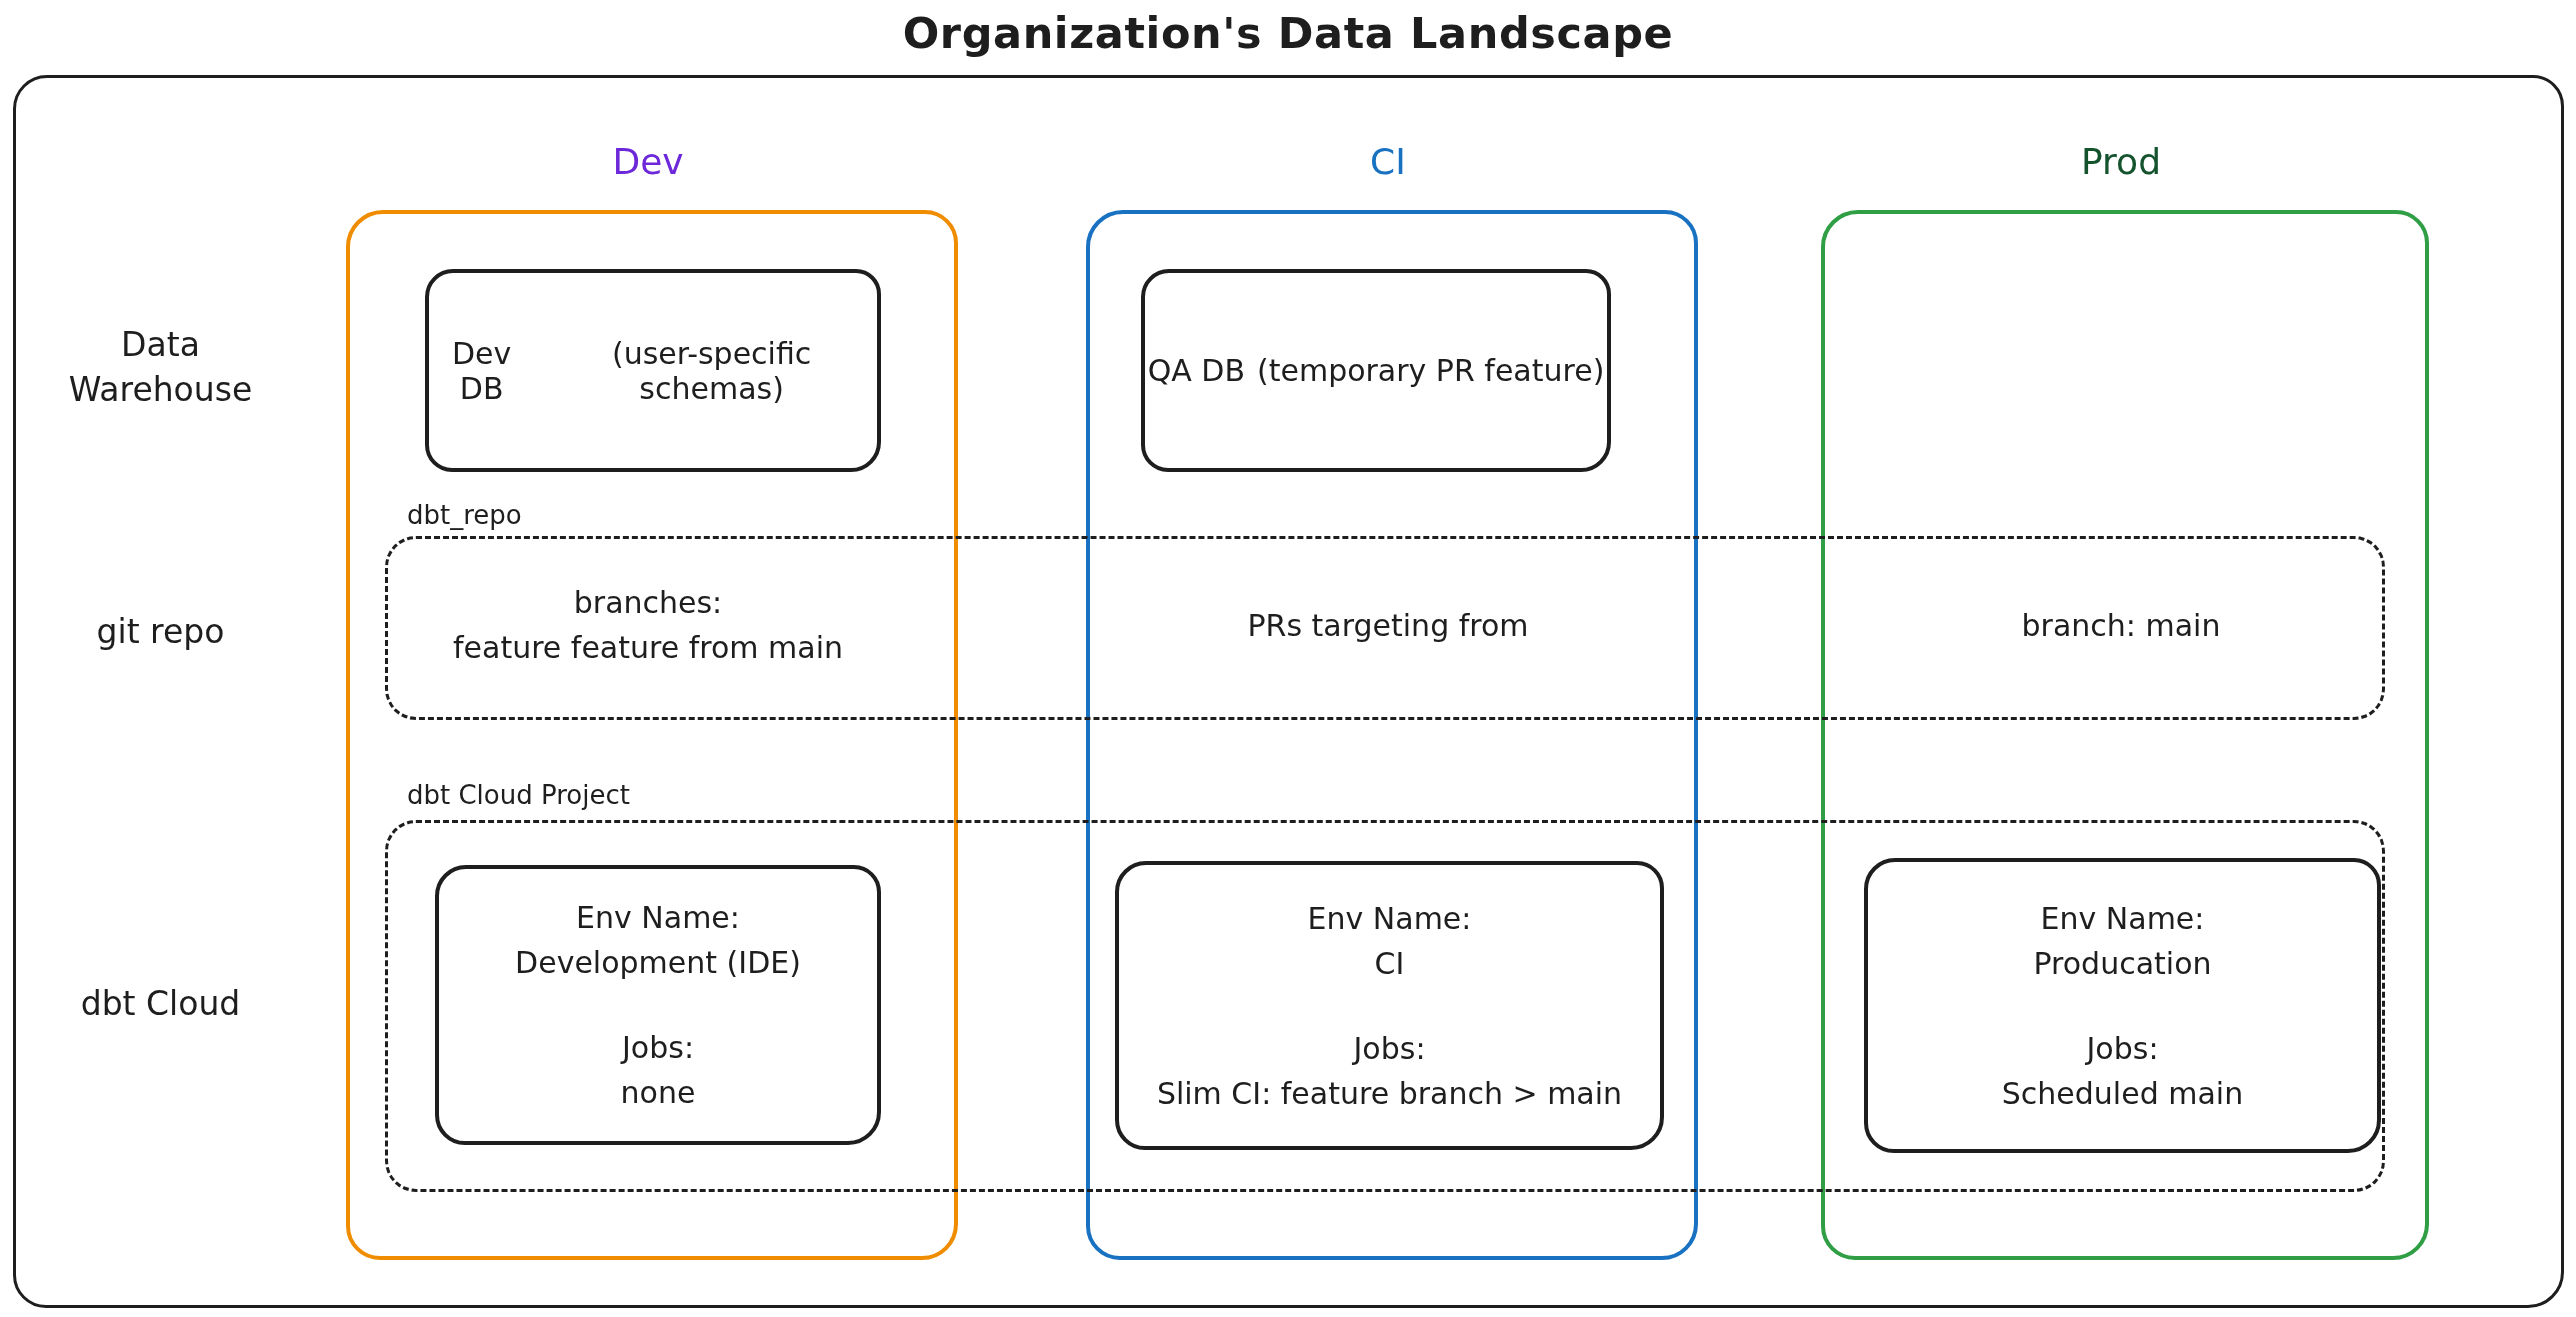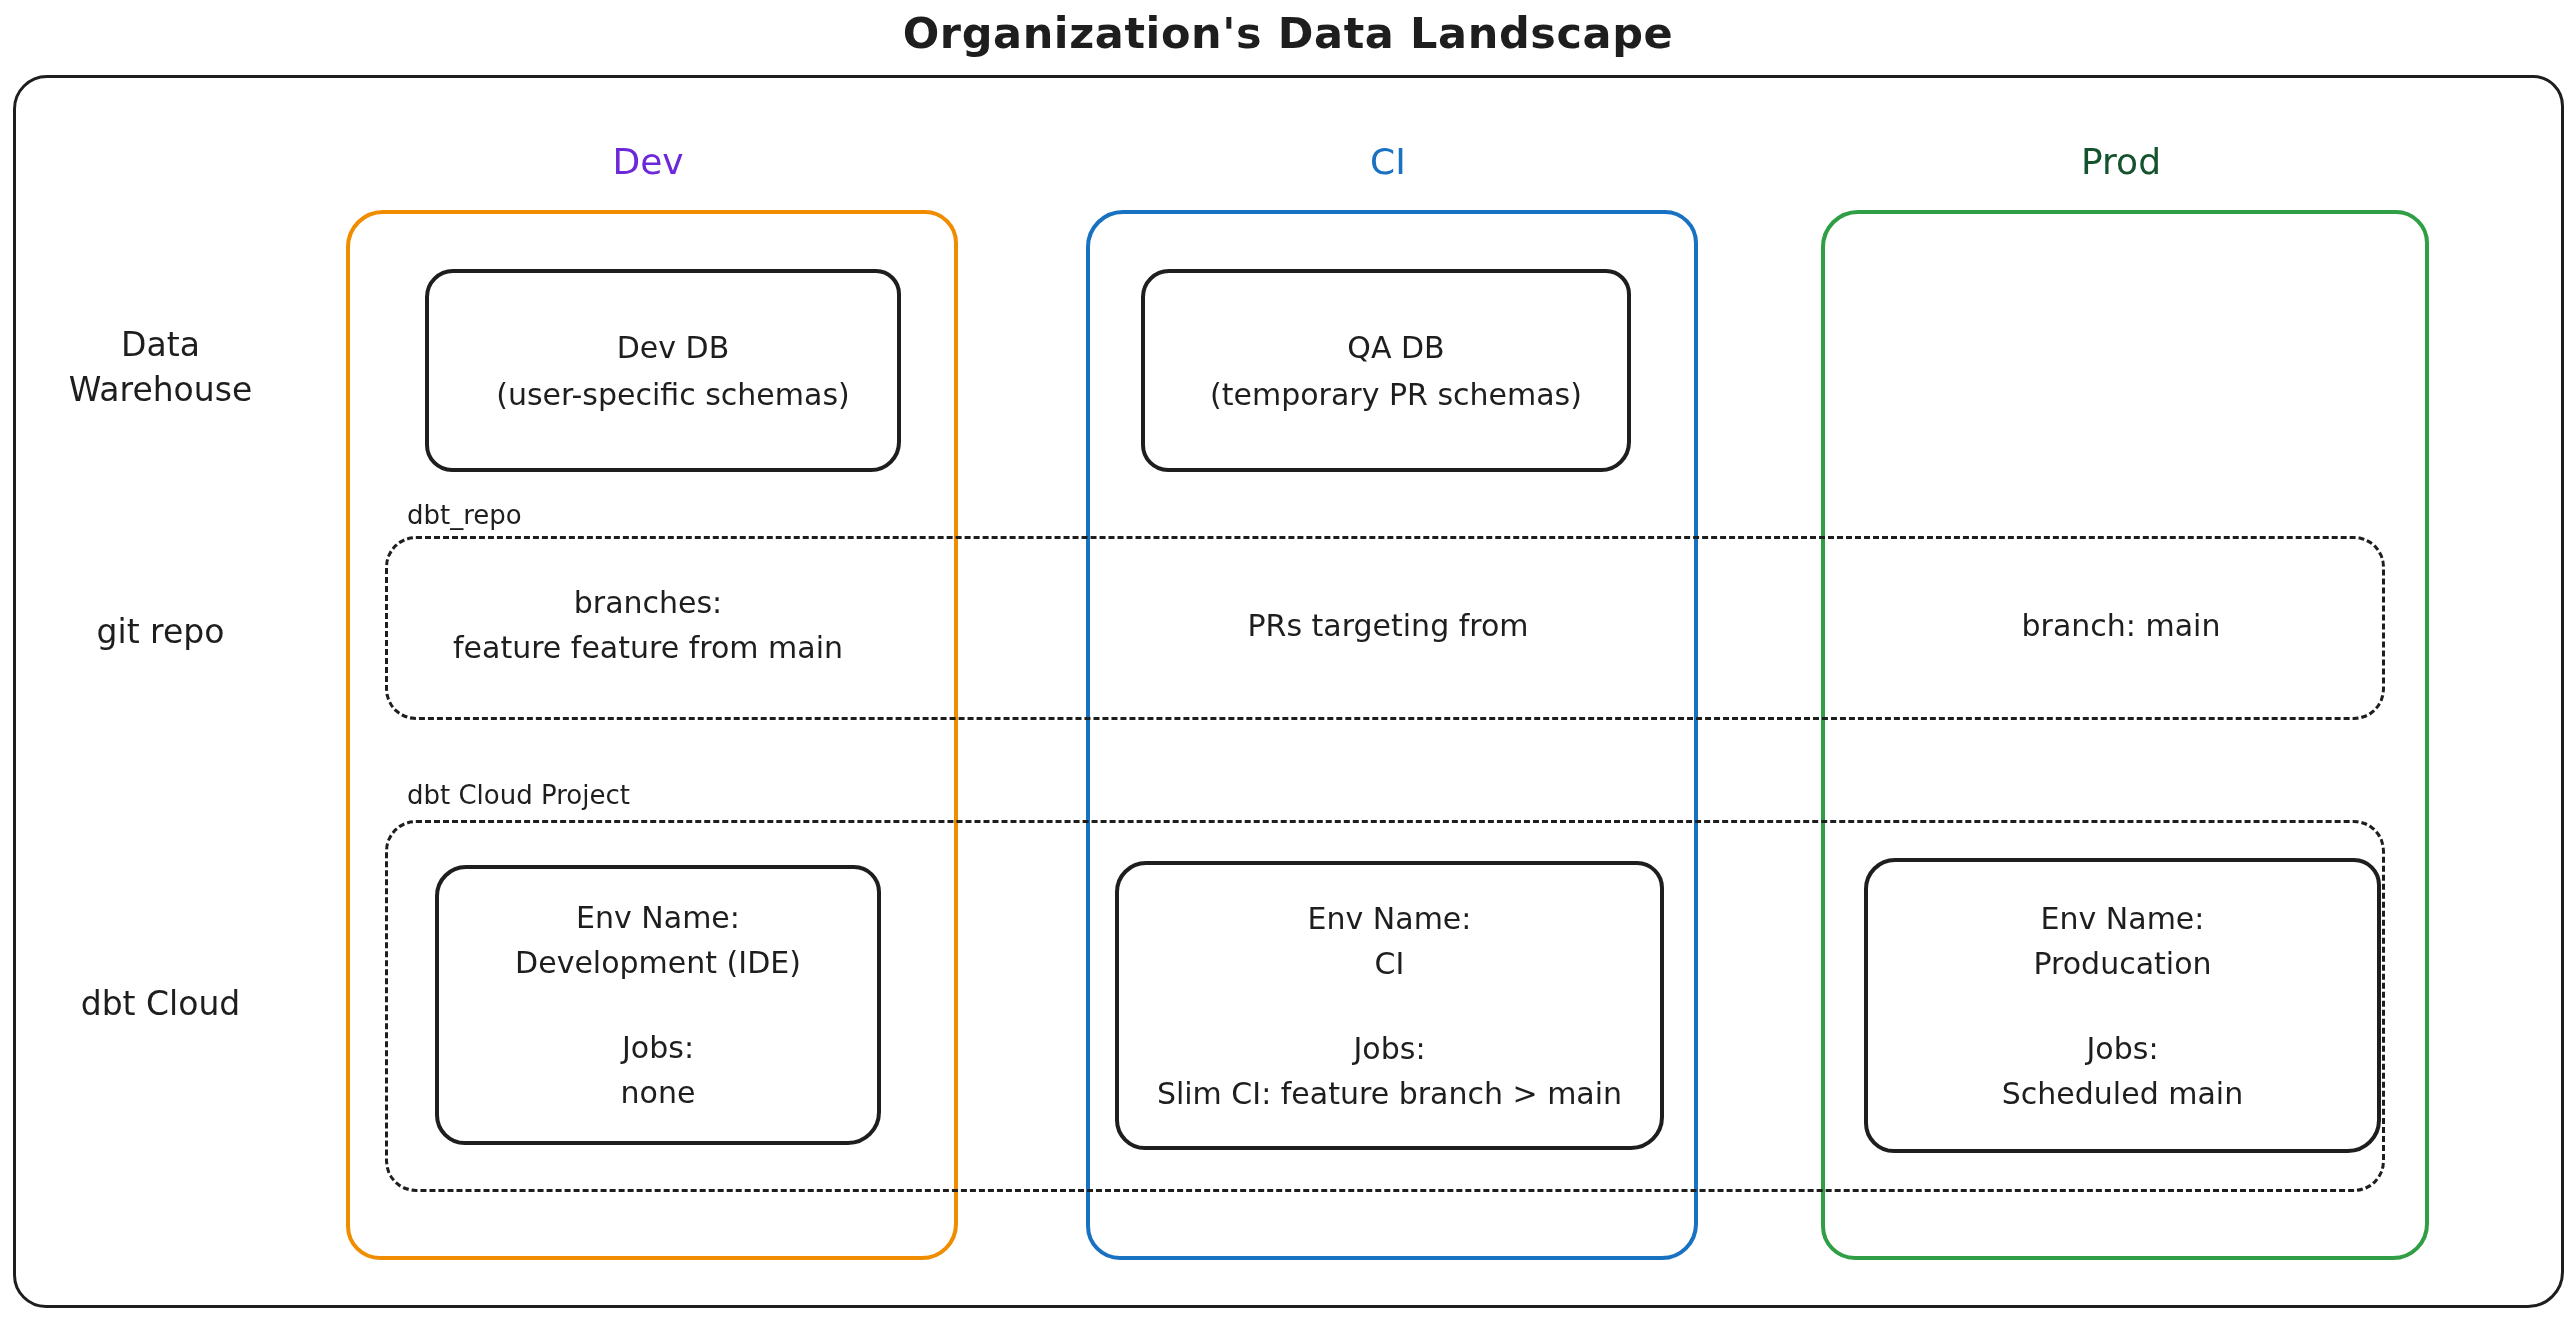--- a/index.html
+++ b/index.html
@@ -60,26 +60,25 @@
   }
   .row-label-warehouse { top: 323px; }
   .row-label-git       { top: 610px; }
   .row-label-cloud     { top: 982px; }
 
   .db-box {
     top: 269px; height: 195px;
     border: 4.1px solid #1e1e1e;
     border-radius: 28px 25px 30px 27px;
     background: #ffffff;
-    display: flex; flex-direction: column;
+    display: flex; 
     align-items: center; justify-content: center;
     gap: 12px;
     font-size: 30px;
     text-align: center;
-    padding-left: 20px;
   }
   .db-dev  { left: 425px;  width: 448px; }
   .db-ci   { left: 1141px; width: 462px; }
   .db-prod { left: 1894px; width: 450px; }
 
   .band {
     border: 3px dashed #1e1e1e;
     border-radius: 31px;
     background: transparent;
   }
@@ -136,21 +135,21 @@
   </div>
   <div class="abs row-label row-label-git">git repo</div>
   <div class="abs row-label row-label-cloud">dbt Cloud</div>
 
   <div class="abs db-box db-dev">
     <div>Dev DB</div>
     <div>(user-specific schemas)</div>
   </div>
   <div class="abs db-box db-ci">
     <div>QA DB</div>
-    <div>(temporary PR schemas)</div>
+    <div>(temporary PR feature)</div>
   </div>
 
   <div class="abs band-label band-git-label">dbt_repo</div>
   <div class="abs band band-git"></div>
 
   <div class="abs git-cell dev-col">
     <div>branches:</div>
     <div>feature feature from main</div>
   </div>
   <div class="abs git-cell ci-col">PRs targeting from</div>

